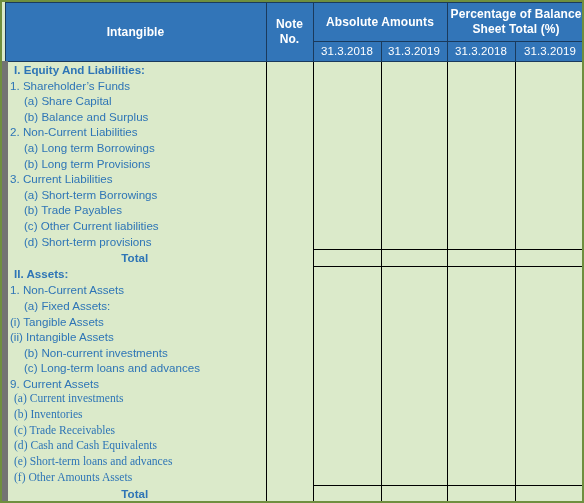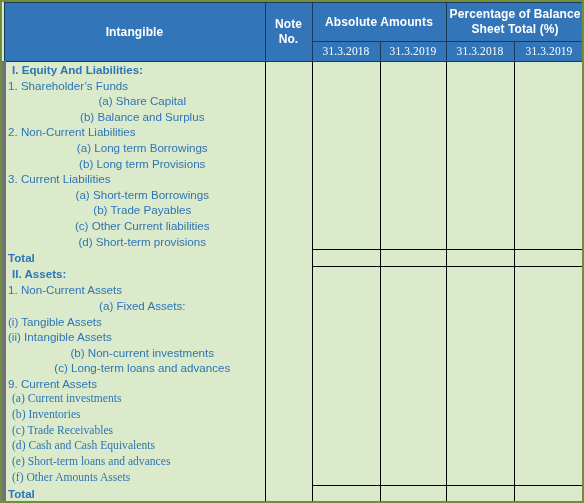--- a/index.html
+++ b/index.html
@@ -50,67 +50,66 @@
     font-size: 12px;
     letter-spacing: .1px;
   }
   thead th.hd-sub {
     font-size: 11.5px;
     font-weight: normal;
     padding: 1px 3px;
   }
   thead tr.sub-row th {
     height: 17px;
-    font-family: Liberation Serif, serif;
   }
   thead tr.top-row th {
     height: 34px;
   }
 
   
   tbody td {
     background: #dbeaca;
     color: #2e75b6;
     height: 15.6px;
     padding: 0 2px;
     border-left: 1px solid #000000;
     border-right: 1px solid #000000;
     border-top: 0;
     border-bottom: 0;
     vertical-align: middle;
     white-space: nowrap;
     overflow: hidden;
   }
   tbody td.particulars {
-    border-left: 4px solid #737373;
+    border-left: 6px solid #737373;
     border-right: 1px solid #000000;
     font-size: 11.6px;
     line-height: 15.6px;
   }
   tbody td.note {
     border-left: 1px solid #000000;
     border-right: 1px solid #000000;
   }
   tbody td.amt {
     border-left: 1px solid #000000;
     border-right: 1px solid #000000;
   }
 
   
   .lvl-h { font-weight: bold; padding-left: 6px; }
   
   .lvl-1 { padding-left: 2px; }
   
-  .lvl-2 { padding-left: 16px; text-align: center; }
+  .lvl-2 { padding-left: 16px; }
   
   .lvl-3 { }
   
   .lvl-0 { padding-left: 6px; font-family: Liberation Serif, serif; }
   
-  .lvl-total { text-align: left; font-weight: bold; padding-right: 6px; }
+  .lvl-total { text-align: center; font-weight: bold; padding-right: 6px; }
 
   
   tr.total-row td.amt   { border-top: 1px solid #000000; border-bottom: 1px solid #000000; }
   tr.total-row td.note  { border-top: 0; border-bottom: 0; }
   tr.after-total td.amt { border-top: 0; }
 
   
   tbody tr:last-child td { }
 </style>
 </head>

